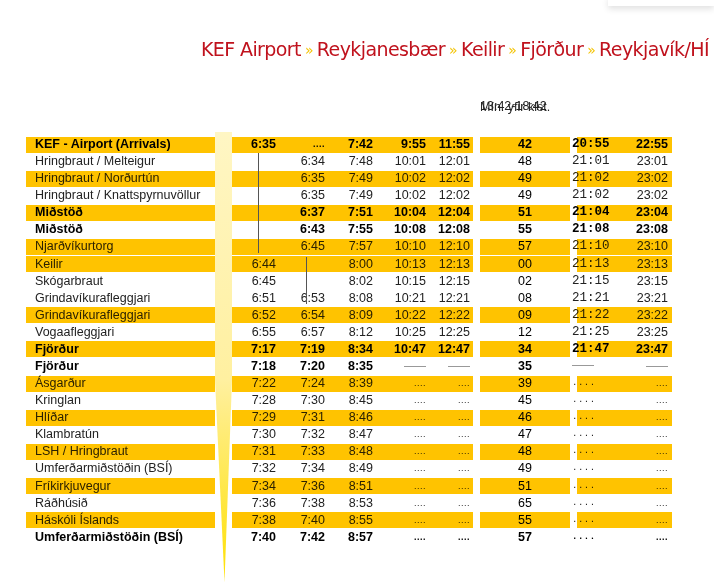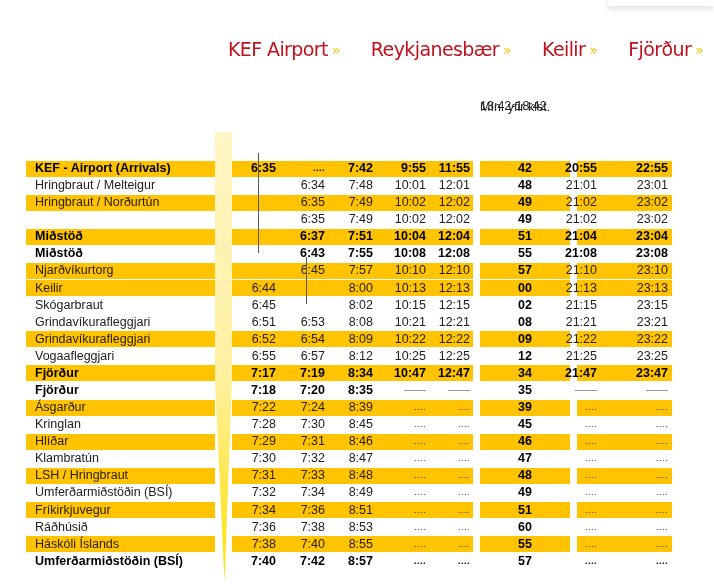--- a/index.html
+++ b/index.html
@@ -3,38 +3,38 @@
 <meta charset="utf-8">
 <style>
   html, body { margin:0; padding:0; background:#ffffff; }
   body { width:714px; height:587px; position:relative; overflow:hidden;
          font-family:"Liberation Sans", sans-serif; }
   .top-card { position:absolute; left:608px; top:-4px; width:106px; height:10px;
               background:#fff; box-shadow:0 3px 6px rgba(0,0,0,0.12); }
   .breadcrumb { position:absolute; left:201px; top:38px; font-size:19px; color:#c0121d;
                 font-family:"DejaVu Sans", sans-serif; letter-spacing:-0.6px; white-space:nowrap; }
   .breadcrumb .sep { color:#f3c300; font-size:14px; margin:0 4px; position:relative; top:-1px; }
-  .breadcrumb a { color:#c0121d; text-decoration:none;margin-left:27px; }
+  .breadcrumb a { color:#c0121d; text-decoration:none; }
 
   .hdr { position:absolute; left:480px; width:92px; text-align:left; font-size:12.5px; color:#222; }
-  .timetable { position:absolute; left:0; top:136px; width:714px;margin-top:24px; }
+  .timetable { position:absolute; left:0; top:136px; width:714px; }
   .row { position:relative; height:17.08px; font-size:12.5px; line-height:17.08px; }
   .row .bg { position:absolute; top:0.5px; height:16px; background:#ffc300; }
   .row .bg.a { left:26px; width:189px; }
   .row .bg.b { left:232px; width:241px; }
   .row .bg.c { left:480px; width:90px; }
   .row .bg.d { left:577px; width:95px; }
   .cell { position:absolute; top:0; white-space:nowrap; color:#222; }
   .row.yellow .cell { color:#2b2100; }
   .row.bold .cell { font-weight:bold; color:#000; }
   .stop { left:35px; }
   .t { text-align:right; width:40px; }
   .t0 { left:236px; } .t1 { left:285px; } .t2 { left:333px; } .t3 { left:386px; } .t4 { left:430px; }
-  .mn { left:480px; width:90px; text-align:center; font-weight:bold; color:#000 !important; }
-  .r0 { left:548px; width:49px; text-align:right; }
+  .mn { left:480px; width:90px; text-align:center; font-weight:normal; color:#000 !important; }
+  .r0 { left:572px; width:49px; text-align:left;font-family:Liberation Mono, monospace; }
   .r1 { left:622px; width:46px; text-align:right; }
   .dots { font-size:9px; letter-spacing:0.5px; }
   .dash { display:inline-block; width:22px; height:0; border-top:1px solid #999; vertical-align:middle; }
 
   .strip { position:absolute; left:0; top:0; }
   .vline { position:absolute; width:1px; background:#555; }
 </style>
 </head>
 <body>
 
@@ -94,20 +94,21 @@
       <span class="cell t t0"></span>
       <span class="cell t t1">6:35</span>
       <span class="cell t t2">7:49</span>
       <span class="cell t t3">10:02</span>
       <span class="cell t t4">12:02</span>
       <span class="cell mn">49</span>
       <span class="cell r0">21:02</span>
       <span class="cell r1">23:02</span>
     </div>
     <div class="row white">
+      <span class="cell stop">Hringbraut / Knattspyrnuvöllur</span>
       <span class="cell t t0"></span>
       <span class="cell t t1">6:35</span>
       <span class="cell t t2">7:49</span>
       <span class="cell t t3">10:02</span>
       <span class="cell t t4">12:02</span>
       <span class="cell mn">49</span>
       <span class="cell r0">21:02</span>
       <span class="cell r1">23:02</span>
     </div>
     <div class="row yellow bold">
@@ -333,21 +334,21 @@
       <span class="cell r0 dots">....</span>
       <span class="cell r1 dots">....</span>
     </div>
     <div class="row white">
       <span class="cell stop">Ráðhúsið</span>
       <span class="cell t t0">7:36</span>
       <span class="cell t t1">7:38</span>
       <span class="cell t t2">8:53</span>
       <span class="cell t t3 dots">....</span>
       <span class="cell t t4 dots">....</span>
-      <span class="cell mn">60</span>
+      <span class="cell mn">65</span>
       <span class="cell r0 dots">....</span>
       <span class="cell r1 dots">....</span>
     </div>
     <div class="row yellow">
       <div class="bg a"></div>
       <div class="bg b"></div>
       <div class="bg c"></div>
       <div class="bg d"></div>
       <span class="cell stop">Háskóli Íslands</span>
       <span class="cell t t0">7:38</span>

